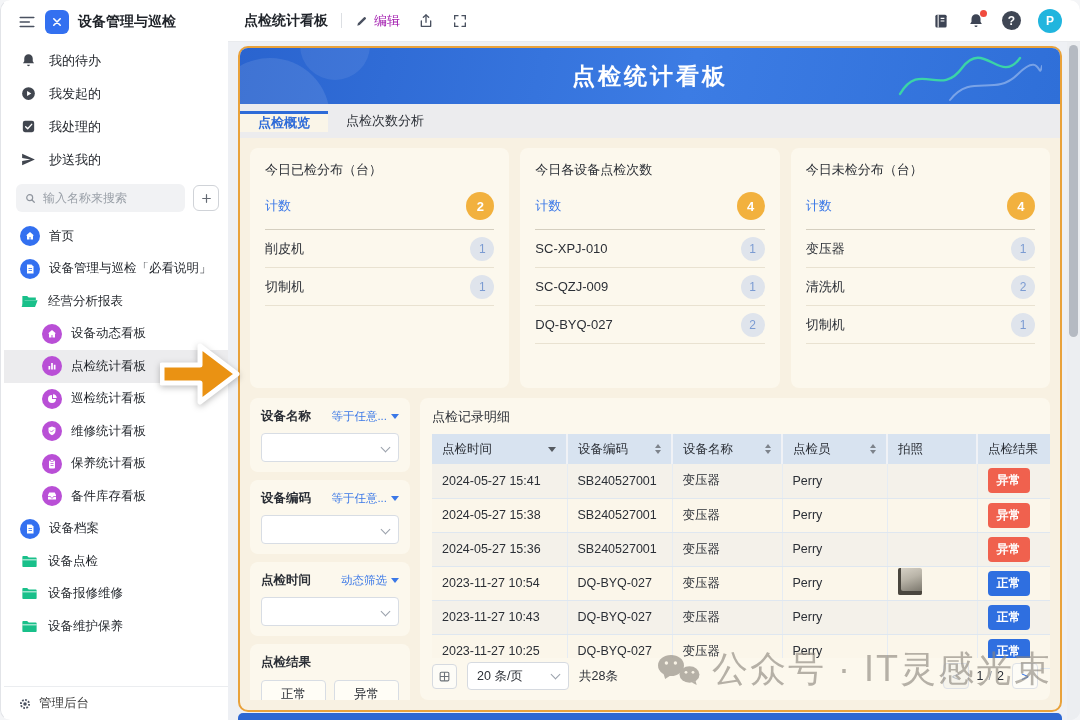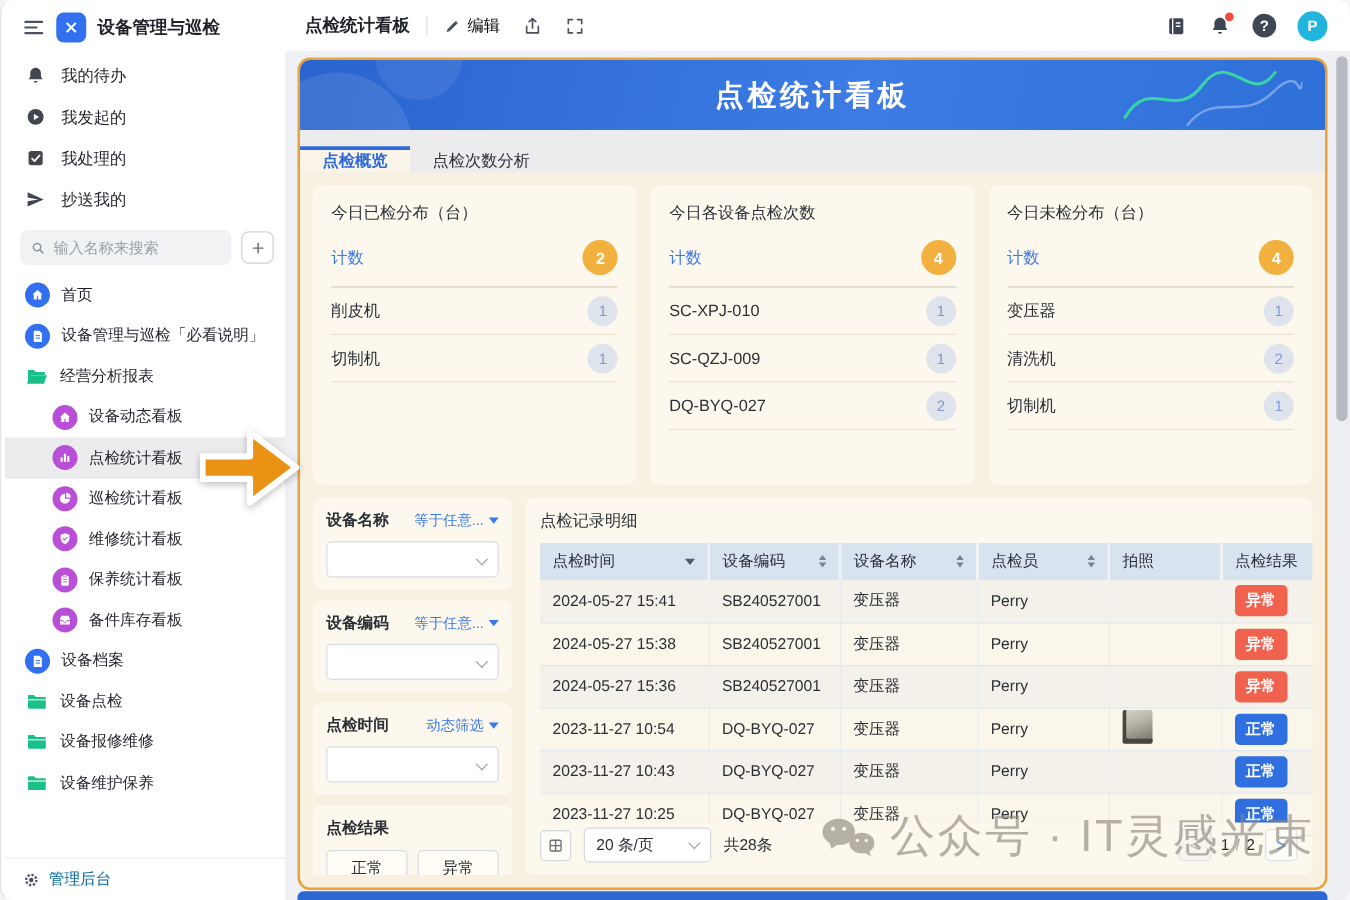--- a/index.html
+++ b/index.html
@@ -24,28 +24,28 @@
   .add-btn svg { width:13px; height:13px; }
   .nav-list { flex:1; overflow:hidden; padding-top:2px; }
   .nav-item { height:32.5px; display:flex; align-items:center; gap:9px; padding:0 16px; font-size:12.5px; color:#1f2329; white-space:nowrap; cursor:pointer; }
   .nav-item.indent { padding-left:38px; }
   .nav-item.active { background:#ececee; }
   .nav-ico { width:20px; height:20px; border-radius:50%; display:flex; align-items:center; justify-content:center; flex:none; }
   .nav-ico svg { width:12px; height:12px; }
   .nav-ico.c-blue { background:#3370f0; }
   .nav-ico.c-purple { background:#b94fd6; }
   .folder-ico { width:19px; height:19px; color:#19c08a; flex:none; }
-  .side-foot { flex:none; border-top:1px solid #ebedf0; height:34px; display:flex; align-items:center; gap:7px; padding:0 14px; font-size:12.5px; color:#0369a1; cursor:pointer; }
+  .side-foot { flex:none; border-top:1px solid #ebedf0; height:34px; display:flex; align-items:center; gap:7px; padding:0 14px; font-size:12.5px; color:#404040; cursor:pointer; }
   .side-foot svg { width:14px; height:14px; color:#4a5160; }
 
   
   .topbar { position:absolute; left:228px; top:0; width:852px; height:42px; background:#fff; border-bottom:1px solid #e9ebee; display:flex; align-items:center; padding:0 18px 0 16px; }
   .tb-title { font-size:14px; font-weight:bold; color:#1f2329; }
   .tb-div { width:1px; height:15px; background:#dcdfe3; margin:0 13px; }
-  .tb-edit { display:flex; align-items:center; gap:5px; font-size:13px; color:#000000; cursor:pointer; }
+  .tb-edit { display:flex; align-items:center; gap:5px; font-size:13px; color:#a21caf; cursor:pointer; }
   .tb-edit svg { width:14px; height:14px; color:#4a5160; }
   .tb-ic { width:16px; height:16px; color:#4a5160; margin-left:18px; cursor:pointer; }
   .tb-right { margin-left:auto; display:flex; align-items:center; gap:17px; }
   .tb-book { width:18px; height:18px; color:#3d4454; cursor:pointer; }
   .tb-bell { position:relative; width:18px; height:18px; color:#3d4454; cursor:pointer; }
   .tb-bell .dot { position:absolute; right:-2px; top:-2px; width:7px; height:7px; background:#f04b3e; border-radius:50%; }
   .tb-q { width:19px; height:19px; border-radius:50%; background:#3f4654; color:#fff; font-size:12px; font-weight:bold; display:flex; align-items:center; justify-content:center; cursor:pointer; }
   .tb-avatar { width:24px; height:24px; border-radius:50%; background:#21b5de; color:#fff; font-size:12px; font-weight:bold; display:flex; align-items:center; justify-content:center; cursor:pointer; }
 
   
@@ -53,21 +53,21 @@
   .panel { position:absolute; left:10px; top:4px; width:824px; height:666px; border:2px solid #e9a23b; border-radius:10px; background:#f8f1e2; overflow:hidden; }
   .next-peek { position:absolute; left:10px; bottom:0; width:824px; height:7px; background:#2d67d2; border-radius:5px 5px 0 0; }
 
   .banner { position:relative; height:56px; background:linear-gradient(103deg,#2a64cf 0%,#3c7ce4 55%,#2f6fd8 100%); overflow:hidden; }
   .banner-title { position:relative; z-index:2; text-align:center; line-height:56px; color:#fff; font-size:23px; font-weight:bold; letter-spacing:3px; }
   .deco-circle { position:absolute; border-radius:50%; background:rgba(255,255,255,0.10); }
   .dc1 { width:120px; height:120px; left:-30px; top:10px; }
   .dc2 { width:70px; height:70px; left:60px; top:-38px; background:rgba(255,255,255,0.08); }
   .banner-squiggle { position:absolute; right:18px; top:4px; width:150px; height:50px; }
 
-  .tabbar { height:34px; background:#ececee; display:flex; align-items:flex-end; }
+  .tabbar { height:34px; background:#ececee; display:flex; align-items:center; }
   .tab { padding:0 18px; font-size:13px; display:flex; align-items:center; color:#2b2f36; cursor:pointer; }
   .tab.active { background:#faf5e8; color:#2e6bd8; font-weight:bold; border-top:3px solid #2e6bd8; }
 
   .content { padding:10px; height:572px; }
   .cards-row { display:flex; gap:11px; height:240px; }
   .stat-card { flex:1; background:#fcf8ed; border-radius:8px; padding:13px 15px; overflow:hidden; }
   .sc-title { font-size:13px; color:#2b2f36; margin-bottom:8px; }
   .count-row { display:flex; align-items:center; justify-content:space-between; padding:5px 0 9px 0; border-bottom:1px solid #d5cfc0; }
   .count-label { font-size:13px; color:#3b78e7; cursor:pointer; }
   .count-badge { width:28px; height:28px; border-radius:50%; background:#f2b13e; color:#fff; font-size:13px; font-weight:bold; display:flex; align-items:center; justify-content:center; }

